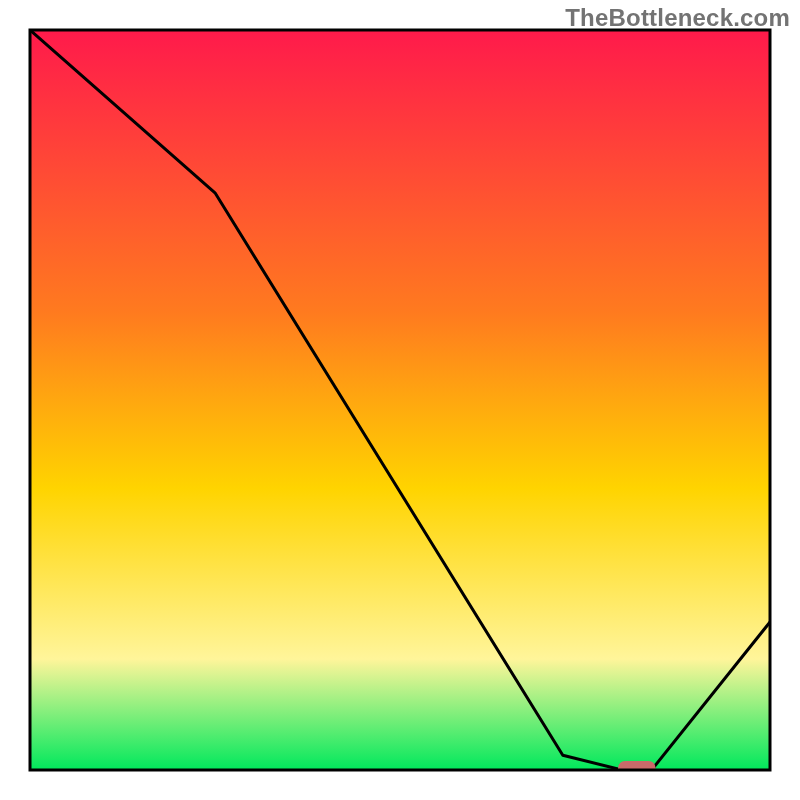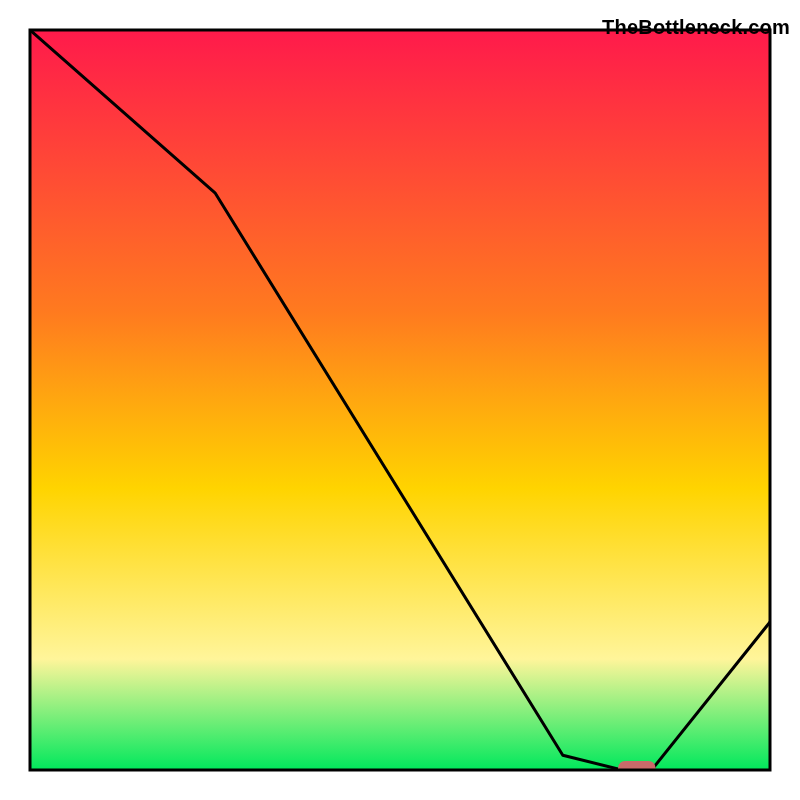--- a/index.html
+++ b/index.html
@@ -11,25 +11,25 @@
     background: #fff;
     font-family: Arial, Helvetica, sans-serif;
   }
   .stage {
     position: relative;
     width: 800px;
     height: 800px;
   }
   .watermark {
     position: absolute;
-    top: 16px;
+    top: 4px;
     right: 10px;
-    font-size: 20px;
+    font-size: 24px;
     font-weight: 600;
-    color: #000000;
+    color: #737373;
     letter-spacing: 0.2px;
     pointer-events: none;
     user-select: none;
   }
   svg {
     display: block;
   }
 </style>
 </head>
 <body>

